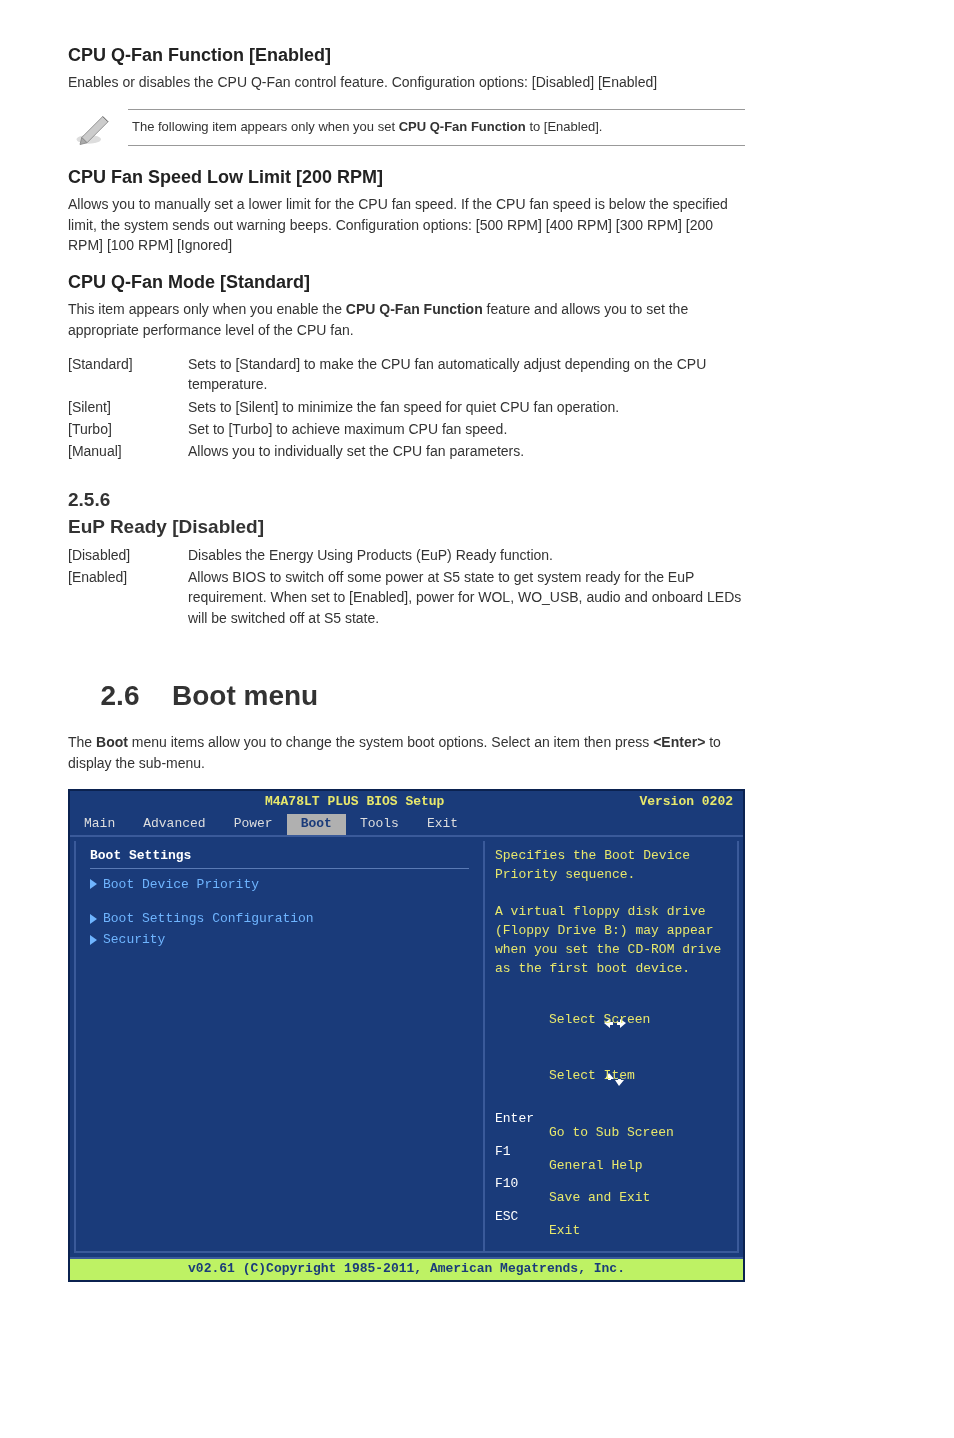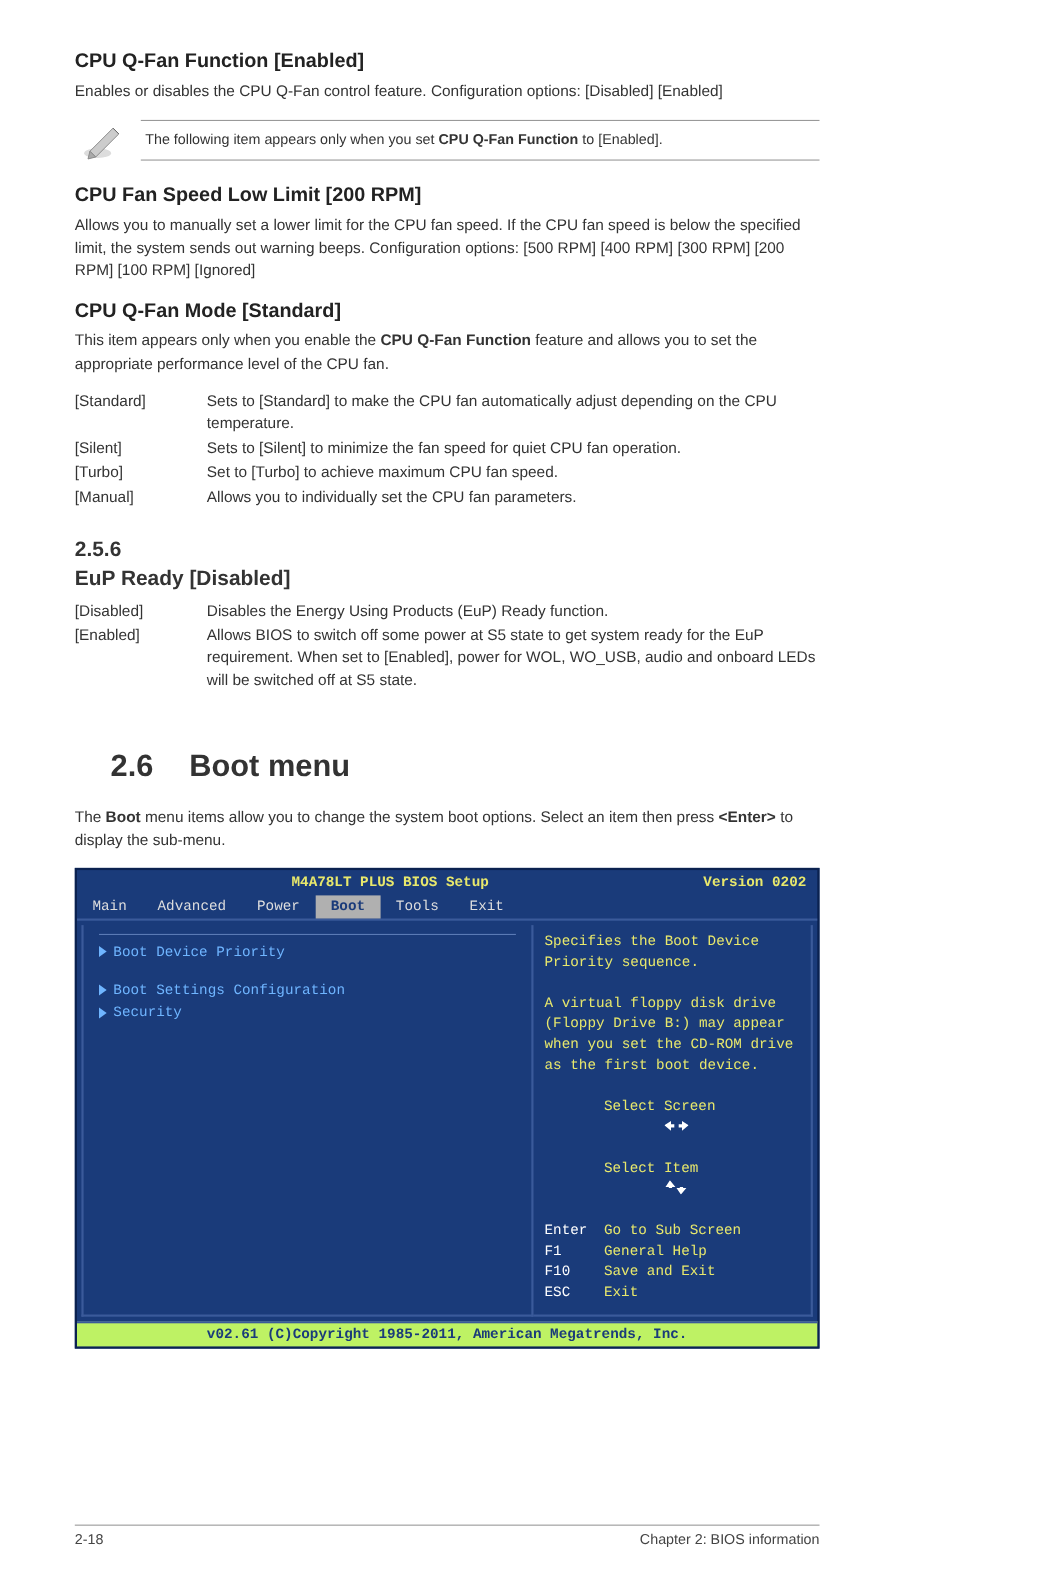--- a/index.html
+++ b/index.html
@@ -184,21 +184,21 @@
   .bios-help-top { color: #e8e86c; }
   .bios-help-keys {
     margin-top: 18px;
   }
   .bios-help-keys .row {
     display: flex;
     white-space: pre;
   }
   .bios-help-keys .k { color: #fff; width: 54px; }
   .bios-help-keys .k.arr svg { vertical-align: -2px; }
-  .bios-help-keys .d { color: #e8e86c; }
+  .bios-help-keys .d { color: #e8e86c; margin-top: 14px; }
   .bios-footer {
     background: #bef264;
     color: #1a3b7a;
     text-align: center;
     font-weight: bold;
     padding: 1px 0;
     border-top: 2px solid #3a5a9a;
     font-family: "Courier New", monospace;
     font-size: 13px;
   }
@@ -302,20 +302,21 @@
           <div class="bios-tab active">Boot</div>
           <div class="bios-tab">Tools</div>
           <div class="bios-tab">Exit</div>
         </div>
       </div>
       <div class="bios-version">Version 0202</div>
     </div>
 
     <div class="bios-body">
       <div class="bios-left">
+        <div class="group-title">Boot Settings</div>
         <hr>
         <div class="bios-item"><span class="tri"></span><span>Boot Device Priority</span></div>
         <div style="height:14px"></div>
         <div class="bios-item"><span class="tri"></span><span>Boot Settings Configuration</span></div>
         <div class="bios-item"><span class="tri"></span><span>Security</span></div>
       </div>
 
       <div class="bios-right">
         <div class="bios-help-top" style="white-space: pre-line;">Specifies the Boot Device Priority sequence.
 
@@ -342,18 +343,14 @@
           <div class="row"><span class="k">Enter</span><span class="d">Go to Sub Screen</span></div>
           <div class="row"><span class="k">F1</span><span class="d">General Help</span></div>
           <div class="row"><span class="k">F10</span><span class="d">Save and Exit</span></div>
           <div class="row"><span class="k">ESC</span><span class="d">Exit</span></div>
         </div>
       </div>
     </div>
     <div class="bios-footer">v02.61 (C)Copyright 1985-2011, American Megatrends, Inc.</div>
   </div>
 
-  <div class="page-footer">
-    <span>2-18</span>
-    <span>Chapter 2: BIOS information</span>
-  </div>
 
 </div>
 
 </body></html>

